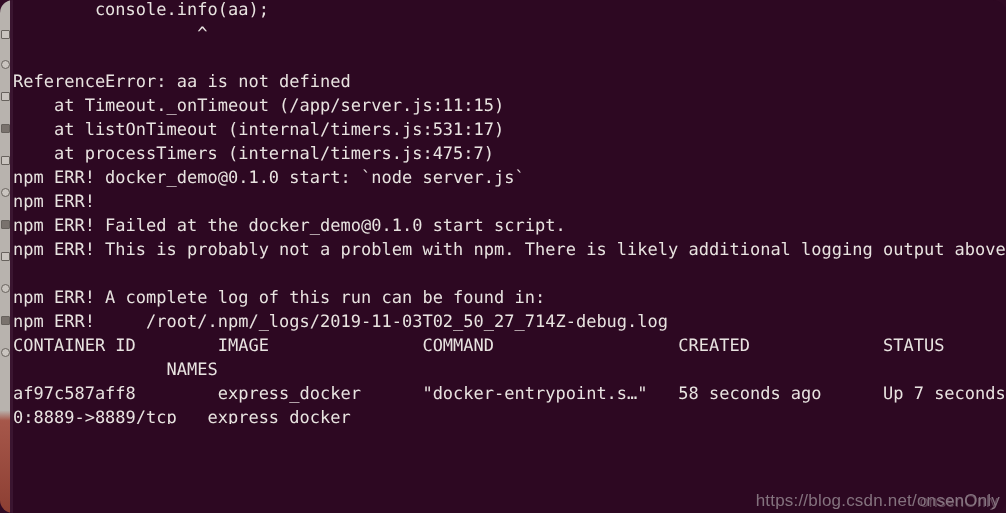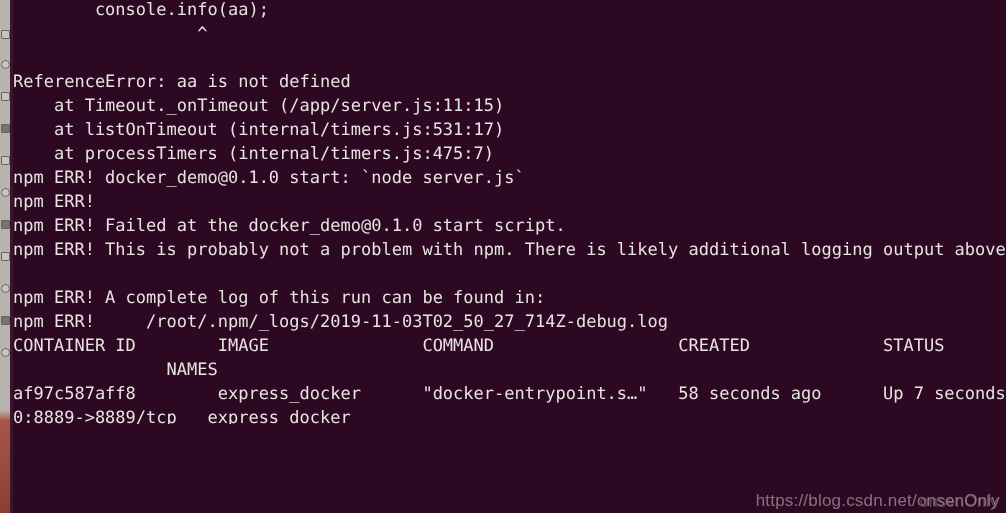--- a/index.html
+++ b/index.html
@@ -14,20 +14,21 @@
     overflow: hidden;
     font-family: "DejaVu Sans Mono", "Liberation Mono", monospace;
   }
 
   #screen {
     position: relative;
     width: 1006px;
     height: 513px;
     background: #2d0822;
     overflow: hidden;
+    border-radius: 13px;
   }
 
   
   #launcher {
     position: absolute;
     left: 0; top: 0;
     width: 10px;
     height: 513px;
     background: linear-gradient(
         to bottom,

